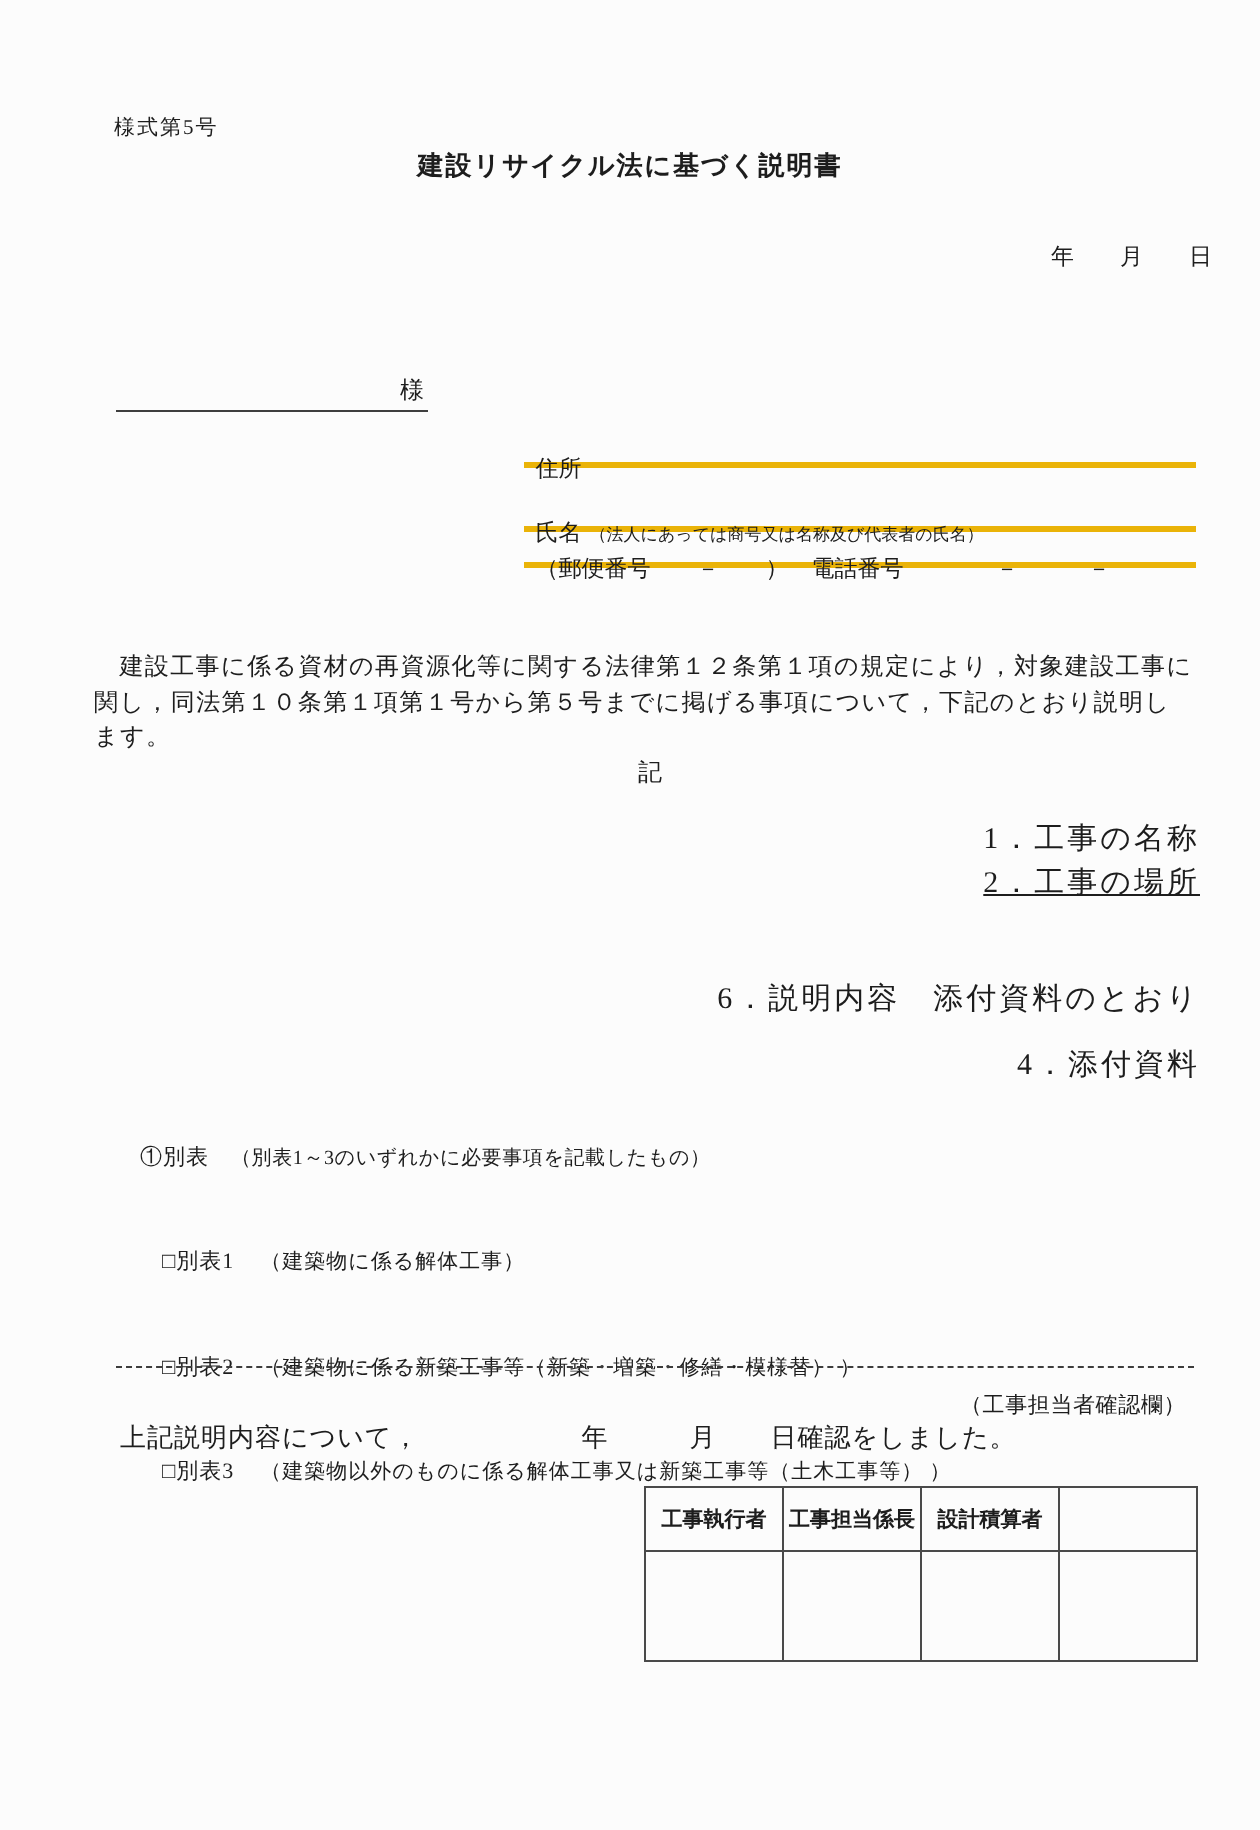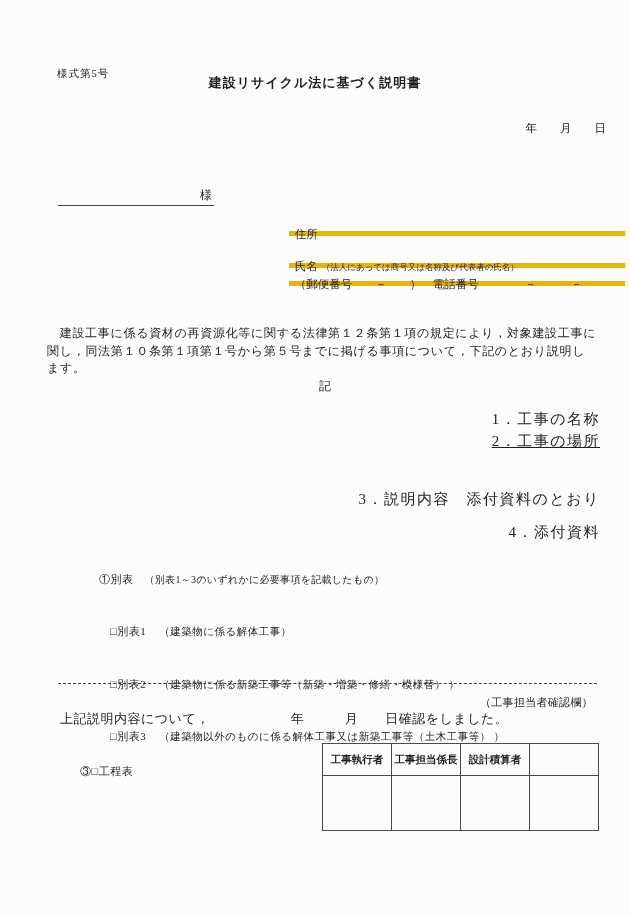--- a/index.html
+++ b/index.html
@@ -5,42 +5,42 @@
   html,body{margin:0;padding:0;}
   body{
     width:630px;height:915px;
     background:#fcfcfc;
     color:#1d1d1d;
     font-family:"Liberation Serif","DejaVu Serif",serif;
     position:relative;
     overflow:hidden;
   }
   .abs{position:absolute;}
-  .form-no{left:57px;top:67px;font-size:10.5px;letter-spacing:1px;}
+  .form-no{left:57px;top:57px;font-size:10.5px;letter-spacing:1px;}
   .title{left:0;right:0;top:74px;text-align:center;font-size:13px;font-weight:bold;letter-spacing:1px;}
   .date-line{right:24px;top:121px;font-size:11.5px;white-space:pre;margin-left:30px;}
   .addressee{left:58px;top:172px;width:154px;border-bottom:1px solid #3f3f3f;
     font-size:12px;text-align:right;padding-right:2px;padding-bottom:1px;white-space:pre;}
-  .issuer-row{position:absolute;left:262px;width:336px;border-bottom:5px solid #eab308;
-    font-size:11.5px;white-space:pre;padding-bottom:1px;margin-left:27px;}
+  .issuer-row{position:absolute;left:262px;width:336px;border-bottom:3px solid #eab308;
+    font-size:11.5px;white-space:pre;padding-bottom:1px;}
   .row-address{top:215px;height:15px;}
   .row-name{top:247px;height:15px;}
   .row-postal{top:265px;height:15px;}
   .name-note{font-size:8.5px;letter-spacing:0;margin-left:4px;}
   .para{left:47px;top:325px;width:556px;font-size:12px;line-height:17.5px;letter-spacing:0.7px;}
   .para .pline{white-space:pre;}
   .para .ki{text-align:center;letter-spacing:0;}
   .item-row{left:60px;right:30px;display:flex;align-items:flex-end;font-size:15px;letter-spacing:1.5px;flex-direction:column;}
   .item-row .fill-line{flex:1;border-bottom:1px solid #4a4a4a;height:13px;margin-left:24px;}
   .row-1{top:410px;height:14px;}
   .row-2{top:432px;height:14px;text-decoration:underline;}
   .row-3{top:490px;}
   .row-4{top:523px;}
   .item-label{white-space:pre;}
-  .sublist{left:80px;top:553px;font-size:11px;line-height:17.5px;letter-spacing:0.5px;}
+  .sublist{left:51px;top:553px;font-size:11px;line-height:17.5px;letter-spacing:0.5px;}
   .sub-head{padding-left:6px;white-space:pre;}
   .sub-head .note{font-size:10px;margin-left:11px;letter-spacing:0.3px;}
   .sub-check{padding-left:17px;white-space:pre;}
   .sub-check .desc{font-size:10.5px;margin-left:13px;}
   .sub-num{white-space:pre;}
   .dashed{left:58px;width:539px;top:683px;border-top:1px dashed #3c3c3c;height:0;}
   .confirm-label{right:37px;top:695px;font-size:11px;letter-spacing:0.3px;}
   .confirm-line{left:60px;top:710px;font-size:13px;white-space:pre;letter-spacing:0.5px;font-family:Liberation Mono, monospace;}
   table.sig{position:absolute;left:322px;top:743px;border-collapse:collapse;table-layout:fixed;font-weight:bold;}
   table.sig td{border:1px solid #4a4a4a;width:68px;text-align:center;vertical-align:middle;
@@ -78,40 +78,39 @@
 
 <div class="abs item-row row-1">
   <span class="item-label">1．工事の名称</span>
   <span class="fill-line"></span>
 </div>
 <div class="abs item-row row-2">
   <span class="item-label">2．工事の場所</span>
   <span class="fill-line"></span>
 </div>
 <div class="abs item-row row-3">
-  <span class="item-label">3．説明内容　添付資料のとおり</span>
+  <span class="item-label">6．説明内容　添付資料のとおり</span>
 </div>
 <div class="abs item-row row-4">
   <span class="item-label">4．添付資料</span>
 </div>
 
 <div class="abs sublist">
   <div class="sub-head">
     <span>①別表</span><span class="note">（別表1～3のいずれかに必要事項を記載したもの）</span>
   </div>
   <div class="sub-check">
     <span>□別表1</span><span class="desc">（建築物に係る解体工事）</span>
   </div>
   <div class="sub-check">
     <span>□別表2</span><span class="desc">（建築物に係る新築工事等（新築・増築・修繕・模様替） ）</span>
   </div>
   <div class="sub-check">
     <span>□別表3</span><span class="desc">（建築物以外のものに係る解体工事又は新築工事等（土木工事等） ）</span>
   </div>
-  <div class="sub-num">③□工程表</div>
 </div>
 
 <div class="abs dashed"></div>
 <div class="abs confirm-label">（工事担当者確認欄）</div>
 <div class="abs confirm-line">上記説明内容について，　　　　　　年　　　月　　日確認をしました。</div>
 
 <table class="sig">
   <tbody>
       <tr class="head">
     <td>工事執行者</td>

